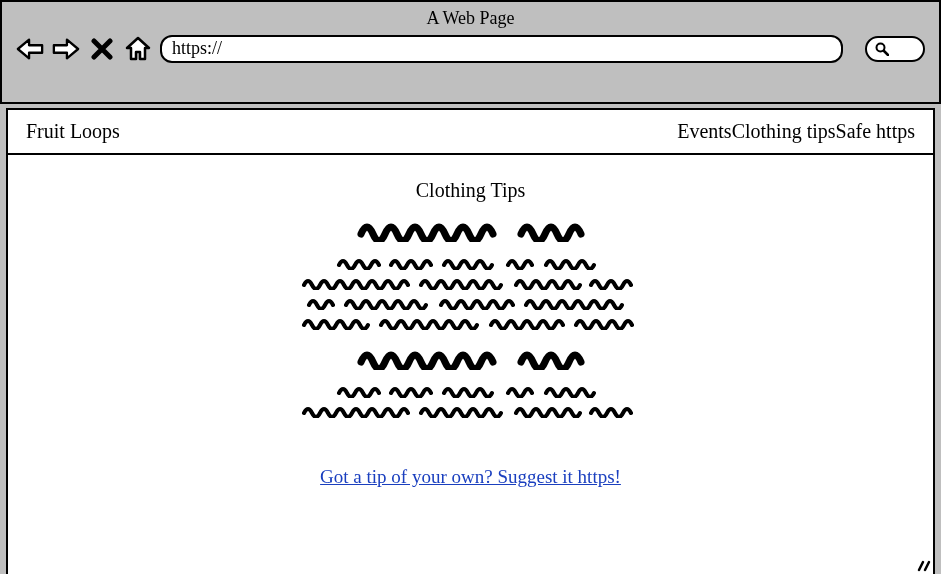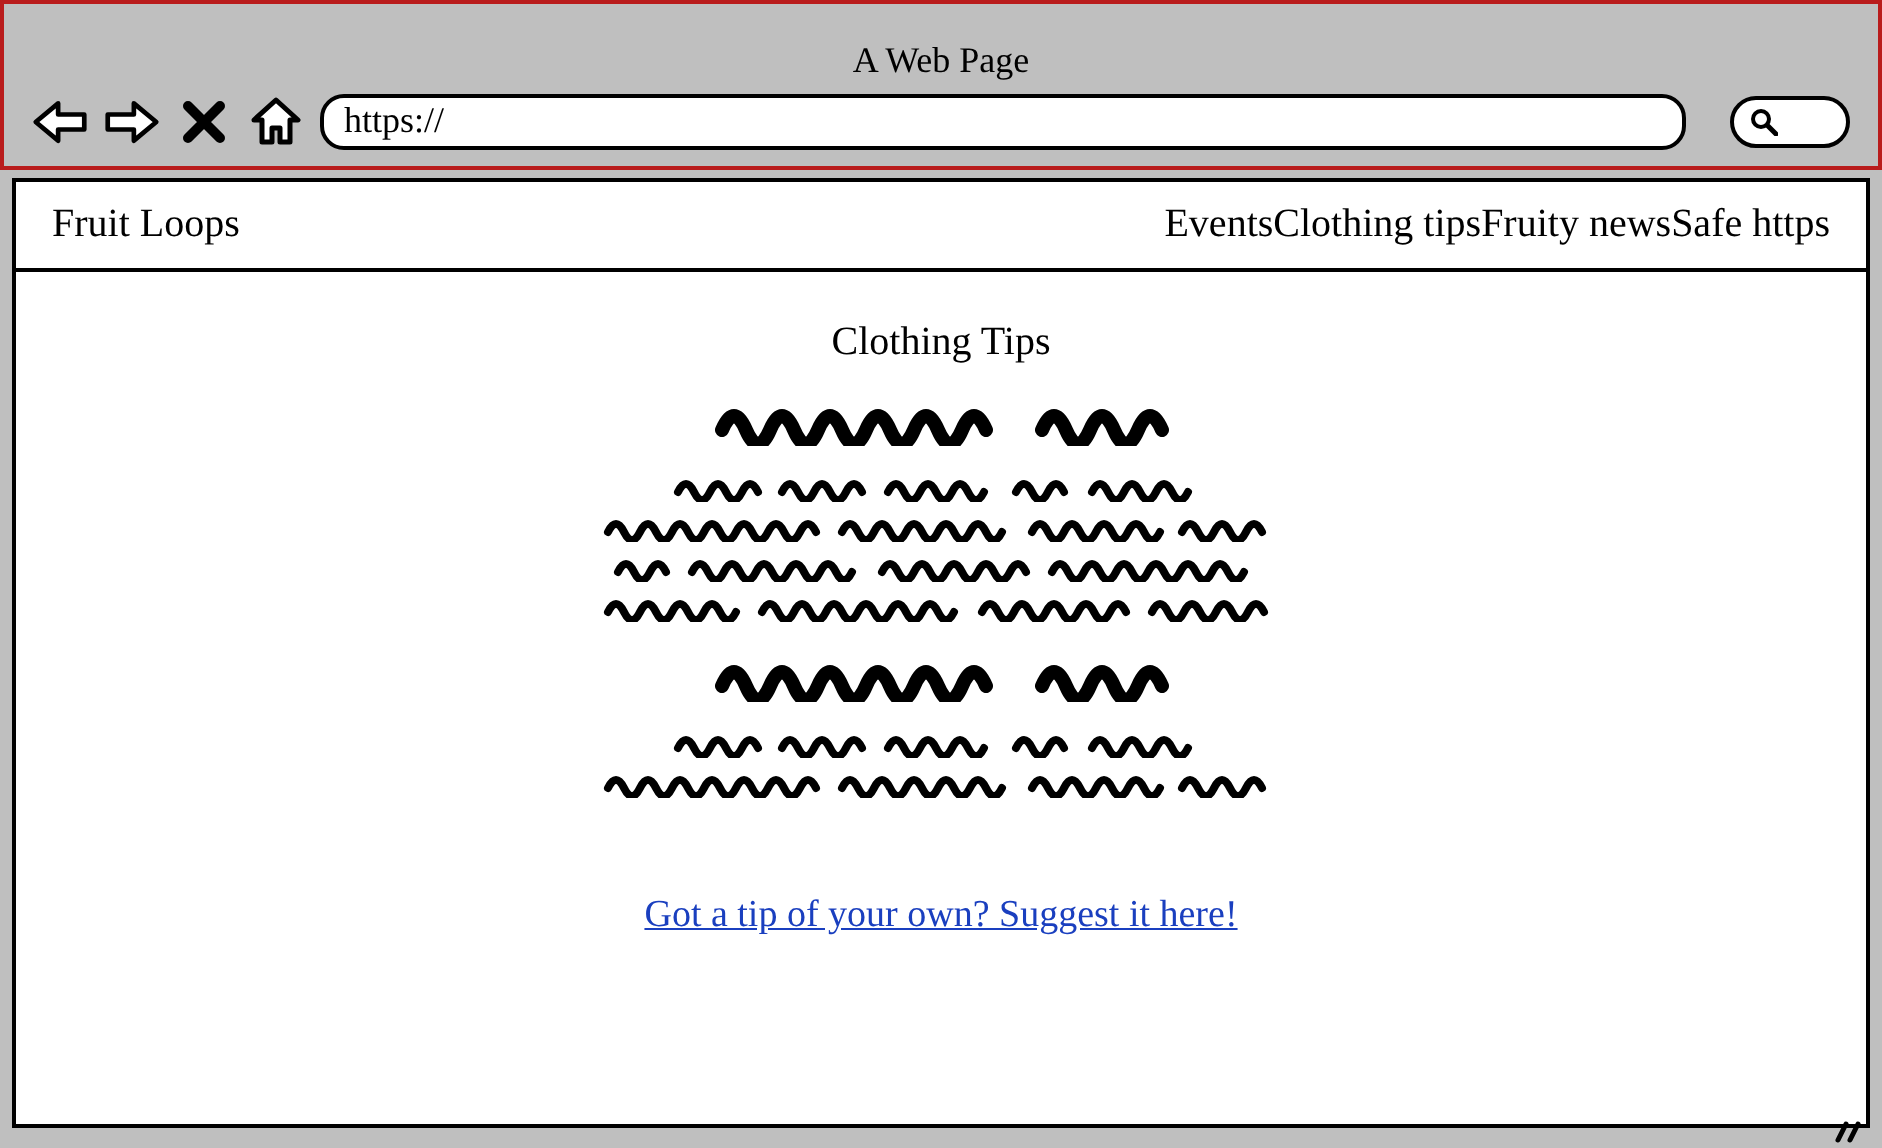--- a/index.html
+++ b/index.html
@@ -6,23 +6,23 @@
     body {
       font-family: Georgia, 'Times New Roman', serif;
       background: #bfbfbf;
       width: 941px;
       height: 574px;
       overflow: hidden;
       position: relative;
     }
     .browser-chrome {
       background: #bfbfbf;
-      border: 2px solid #b91c1c;
-      padding: 16px 8px 10px 8px;
-      height: 85px;
+      border: 2px solid #000000;
+      padding: 4px 8px 10px 8px;
+      height: 104px;
     }
     .browser-title {
       text-align: center;
       font-size: 18px;
       padding: 2px 0;
     }
     .browser-toolbar {
       display: flex;
       align-items: center;
       gap: 8px;
@@ -149,21 +149,20 @@
     </div>
   </div>
 </div>
 
 <div class="page-wrap">
   <div class="site-nav">
     <div class="brand">Fruit Loops</div>
     <div class="nav-links">
       <span>Events</span>
       <span>Clothing tips</span>
-      <span>Fruity news</span>
       <span>Safe https</span>
     </div>
   </div>
 
   <div class="content">
     <div class="page-title">Clothing Tips</div>
 
     <div class="squiggle-block">
       <svg class="squiggle-heading" width="230" height="22" viewBox="0 0 230 22">
         <path d="M5 14 q6 -14 12 0 q6 14 12 0 q6 -14 12 0 q6 14 12 0 q6 -14 12 0 q6 14 12 0 q6 -14 12 0 q6 14 12 0 q6 -14 12 0 q6 14 12 0 q6 -14 12 0" stroke="#000" stroke-width="7" fill="none" stroke-linecap="round"></path>
@@ -189,21 +188,21 @@
         <path d="M165 14 q6 -14 12 0 q6 14 12 0 q6 -14 12 0 q6 14 12 0 q6 -14 12 0" stroke="#000" stroke-width="7" fill="none" stroke-linecap="round"></path>
       </svg>
       <svg width="270" height="12" viewBox="0 0 270 12">
           <path d="M3 7 q4 -8 8 0 q4 8 8 0 q4 -8 8 0 q4 8 8 0 q4 -8 8 0 M55 7 q4 -8 8 0 q4 8 8 0 q4 -8 8 0 q4 8 8 0 q4 -8 8 0 M108 7 q4 -8 8 0 q4 8 8 0 q4 -8 8 0 q4 8 8 0 q4 -8 8 0 q4 8 8 0 M172 7 q4 -8 8 0 q4 8 8 0 q4 -8 8 0 M210 7 q4 -8 8 0 q4 8 8 0 q4 -8 8 0 q4 8 8 0 q4 -8 8 0 q4 8 8 0" stroke="#000" stroke-width="4" fill="none" stroke-linecap="round"></path>
         </svg>
       <svg width="340" height="12" viewBox="0 0 340 12">
           <path d="M3 7 q4 -8 8 0 q4 8 8 0 q4 -8 8 0 q4 8 8 0 q4 -8 8 0 q4 8 8 0 q4 -8 8 0 q4 8 8 0 q4 -8 8 0 q4 8 8 0 q4 -8 8 0 q4 8 8 0 q4 -8 8 0 M120 7 q4 -8 8 0 q4 8 8 0 q4 -8 8 0 q4 8 8 0 q4 -8 8 0 q4 8 8 0 q4 -8 8 0 q4 8 8 0 q4 -8 8 0 q4 8 8 0 M215 7 q4 -8 8 0 q4 8 8 0 q4 -8 8 0 q4 8 8 0 q4 -8 8 0 q4 8 8 0 q4 -8 8 0 q4 8 8 0 M290 7 q4 -8 8 0 q4 8 8 0 q4 -8 8 0 q4 8 8 0 q4 -8 8 0" stroke="#000" stroke-width="4" fill="none" stroke-linecap="round"></path>
         </svg>
     </div>
 
-    <a class="suggest-link">Got a tip of your own? Suggest it here!</a>
+    <a class="suggest-link">Got a tip of your own? Suggest it https!</a>
   </div>
 </div>
 
 <div class="resize-grip">
   <svg width="16" height="12" viewBox="0 0 16 12">
       <path d="M2 10 L6 2 M8 10 L12 2" stroke="#000" stroke-width="2.5" stroke-linecap="round"></path>
     </svg>
 </div>
 
 </body></html>

